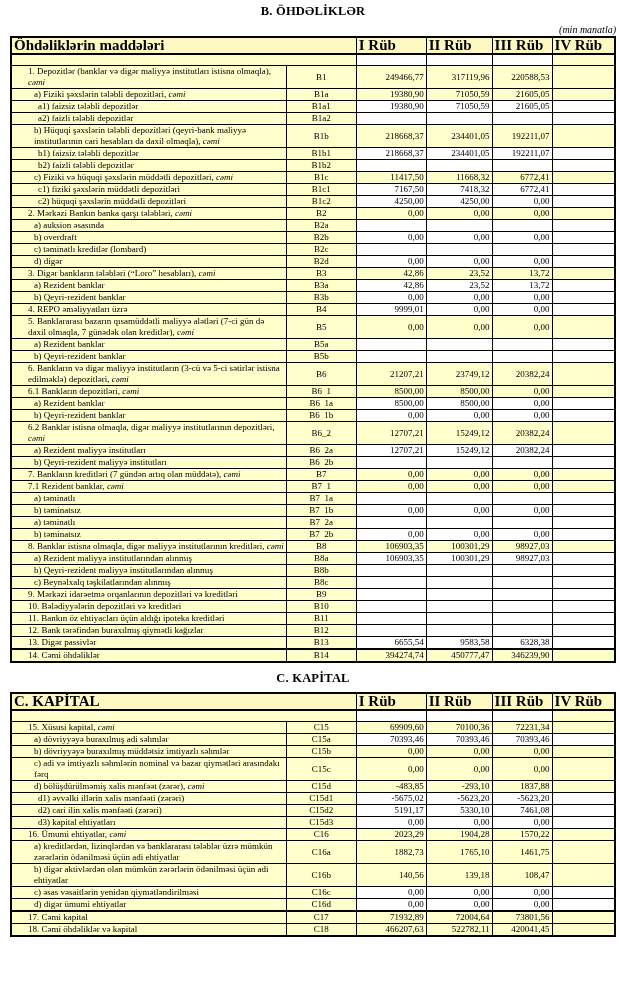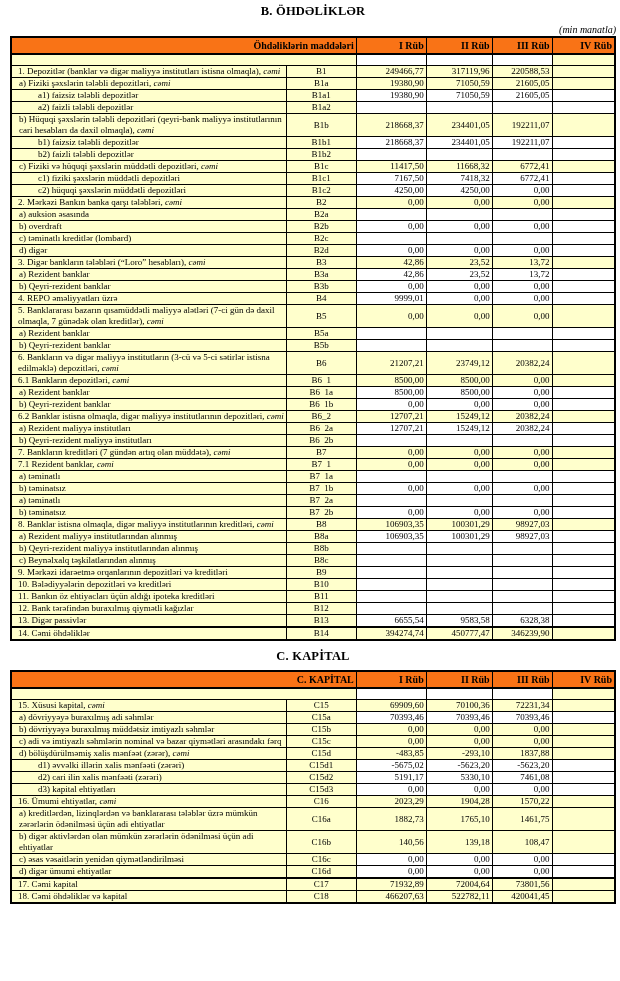--- a/index.html
+++ b/index.html
@@ -20,29 +20,29 @@
   table{
     border-collapse:collapse;table-layout:fixed;
     border:2px solid #000;
   }
   td{
     border:1px solid #000;
     font-size:9px;line-height:11px;
     padding:0 2px;vertical-align:middle;overflow:hidden;
   }
   .hdr td{
-    font-weight:bold;text-align:right;font-size:10px;
+    font-weight:bold;text-align:left;font-size:15px;
     height:15px;border-bottom:2px solid #000;
-    background:#f97316;
+    background:#fef9c3;
   }
   .y{background:#FFFFCC;}
   .w{background:#FFFFFF;}
   .lbl{text-align:left;}
-  .ind0{padding-left:6px;}
-  .ind1{padding-left:7px;}
+  .ind0{padding-left:16px;}
+  .ind1{padding-left:22px;}
   .ind2{padding-left:26px;}
   .code{text-align:center;white-space:pre;}
   .num{text-align:right;}
   .em{font-style:italic;}
   tr.bold td{font-weight:normal;}
   tr.thick td{border-top:2px solid #000;}
   tr.sp td{height:10px;}
 </style>
 </head>
 <body>

